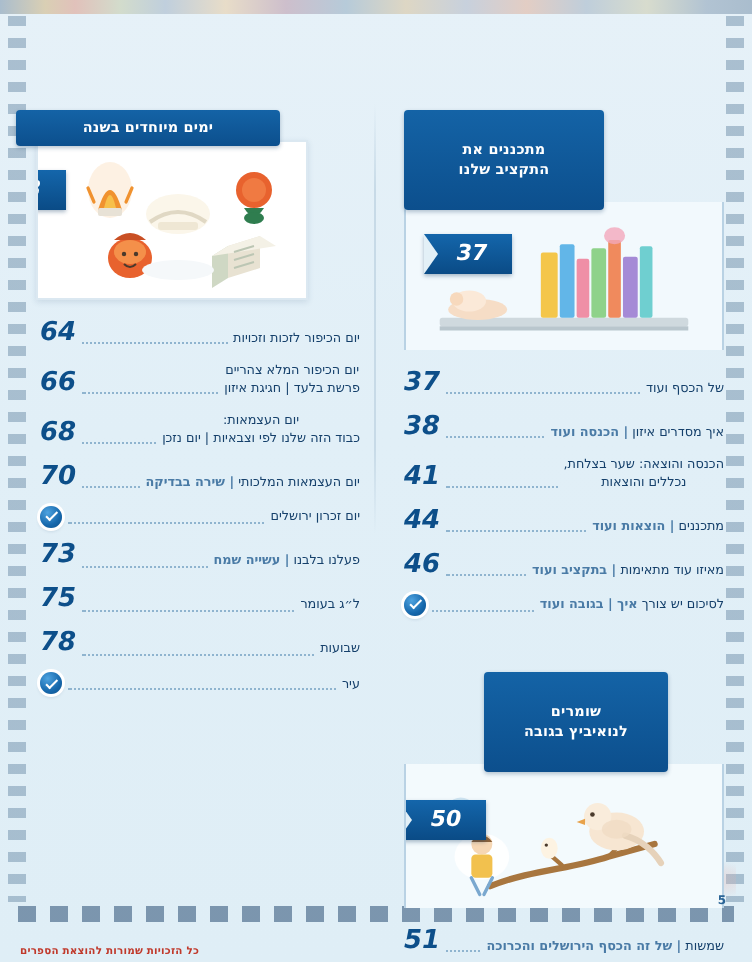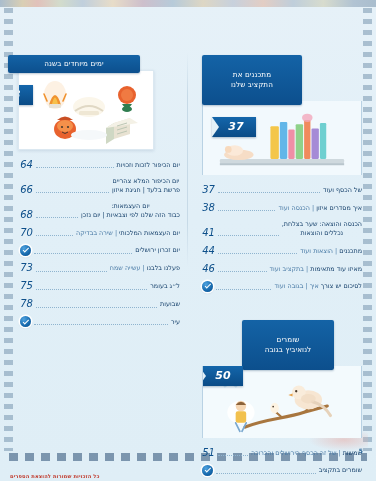--- a/index.html
+++ b/index.html
@@ -48,21 +48,21 @@
   .col-left{right:196px;}
   .col-right{right:14px;}
 
   
   .sec{position:relative;margin-bottom:4px;}
   .sec-title{
     display:block;
     background:#0e5d9e;
     background:linear-gradient(180deg,#1463a6 0%,#0c4f8d 100%);
     color:#ffffff;
-    font-size:7.2px;font-weight:normal;
+    font-size:7.2px;font-weight:bold;
     line-height:1.38;
     text-align:center;
     padding:4px 7px;
     border-radius:2px;
     box-shadow:0 1px 2px rgba(20,60,100,.30);
     position:relative;z-index:4;
     letter-spacing:.1px;
   }
   .sec-title.two-line{padding:15px 7px;}
 
@@ -117,32 +117,32 @@
   }
   .row-label{
     order:1;
     font-size:6.4px;
     color:#15406b;
     text-align:right;
     line-height:1.4;
     white-space:nowrap;
     padding-bottom:.5px;
   }
-  .row-label .sub{color:#4a7ba6;font-weight:normal;}
+  .row-label .sub{color:#4a7ba6;font-weight:bold;}
   .leader{
     order:2;
     flex:1 1 auto;
     height:7px;
     margin:0 3px 2px 3px;
     border-bottom:1px dotted #8fb4cf;
     min-width:10px;
   }
   .row-num{
     order:3;
-    font-size:10px;font-weight:normal;font-style:italic;
+    font-size:13px;font-weight:bold;font-style:italic;
     color:#0d4f8a;
     direction:ltr;
     min-width:13px;
     text-align:center;
     padding-bottom:.5px;
   }
   
   .row.multi{align-items:flex-end;}
   .row.multi .row-label{white-space:normal;text-align:center;}
 
@@ -267,21 +267,21 @@
       </div>
     </div>
 
     <div class="sec" style="margin-top:28px;">
       <div class="sec-title two-line hdr-bot" style="margin-right:28px;">
         <span>שומרים</span><br>
         <span>לנואיביץ בגובה</span>
       </div>
 
       <div class="card openframe" style="height:72px;margin-top:-4px;">
-        <div class="flag" style="right:118px;top:0;">
+        <div class="flag" style="right:118px;top:18px;">
           <span>50</span>
         </div>
         <svg class="card-illu" viewBox="0 0 150 72" preserveAspectRatio="xMidYMid meet">
           <rect x="0" y="0" width="150" height="72" fill="#f3fafd"></rect>
           <path d="M40 58 C60 50 78 50 96 44 L118 38" stroke="#a8763f" stroke-width="3" fill="none" stroke-linecap="round"></path>
           <path d="M74 48 L66 41" stroke="#a8763f" stroke-width="2" fill="none" stroke-linecap="round"></path>
           <path d="M96 44 L104 36" stroke="#a8763f" stroke-width="1.8" fill="none" stroke-linecap="round"></path>
           <ellipse cx="100" cy="32" rx="13" ry="9" fill="#f7e6d2"></ellipse>
           <circle cx="91" cy="25" r="6.5" fill="#f9ecdb"></circle>
           <circle cx="88.5" cy="24" r="1.1" fill="#4a3a2c"></circle>

